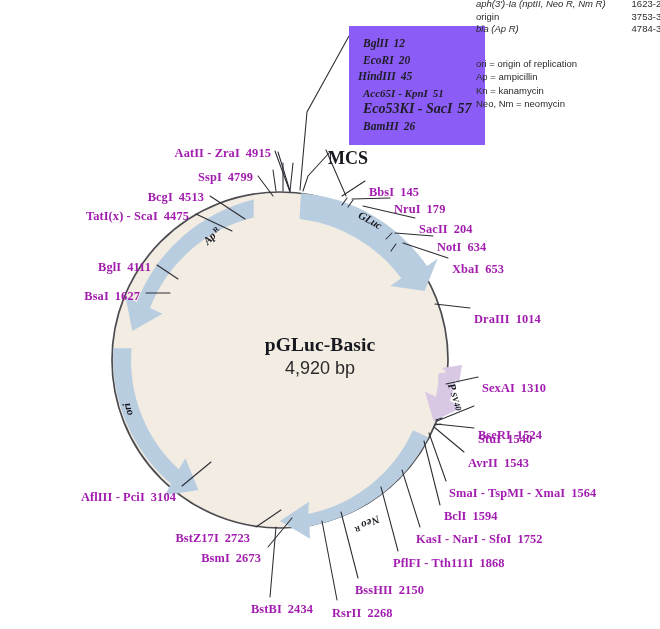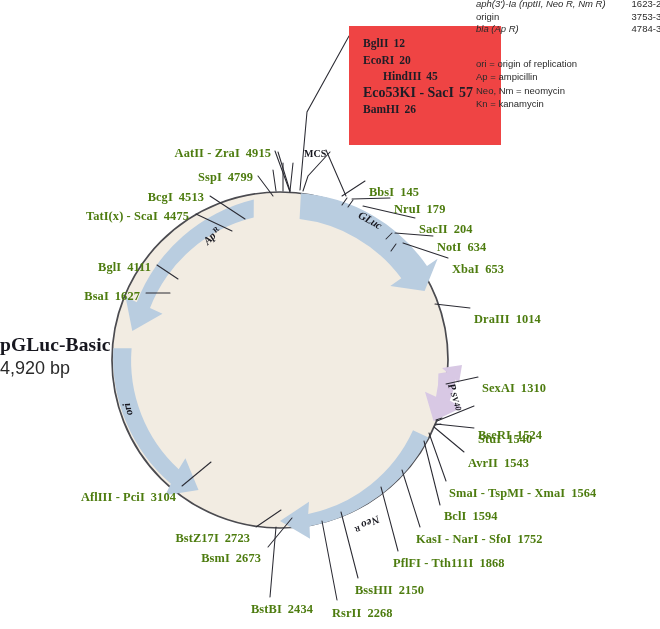--- a/index.html
+++ b/index.html
@@ -10,22 +10,23 @@
     position:relative;
     overflow:hidden;
   }
   #map-root{position:absolute;left:0;top:0;width:660px;height:629px;}
   svg#plasmid{position:absolute;left:0;top:0;width:660px;height:629px;}
 
   
   .mcs-box{
     position:absolute;
     left:349px;top:26px;
-    width:152px;height:119px;
-    background:#ef4444;
+    width:136px;height:119px;
+    background:#8b5cf6;
+    font-style:italic;
   }
   .mcs-row{
     font-family:"Liberation Serif", serif;
     font-weight:bold;
     font-size:11.5px;
     color:#1d1d26;
     line-height:16.6px;
     white-space:nowrap;
     padding-left:14px;
   }
@@ -46,41 +47,42 @@
   .legend-gene{font-style:italic;}
   .legend-defs{margin-top:21px;line-height:13.5px;}
   .legend-defs div{white-space:nowrap;}
 
   
   .enz{
     position:absolute;
     font-family:"Liberation Serif", serif;
     font-weight:bold;
     font-size:12.4px;
-    color:#4d7c0f;
+    color:#a21caf;
     white-space:nowrap;
     letter-spacing:.1px;
   }
   .enz .pos{font-weight:bold;margin-left:6px;}
   .enz.r{transform:translateX(-100%);}
 
   
   .mcs-word{
     position:absolute;
-    left:304px;top:148px;
-    font-family:"Liberation Serif", serif;
-    font-weight:bold;
-    font-size:10px;
+    left:328px;top:148px;
+    font-family:"Liberation Serif", serif;
+    font-weight:bold;
+    font-size:18px;
     color:#17171f;
   }
 
   
   .ptitle{
     position:absolute;
     left:0;top:334px;width:640px;
+    text-align:center;
     pointer-events:none;
   }
   .ptitle .name{
     display:block;
     font-family:"Liberation Serif", serif;
     font-weight:bold;
     font-size:19.5px;
     color:#17171f;
     letter-spacing:.1px;
   }
@@ -271,22 +273,25 @@
   </svg>
 
   <div class="mcs-box">
     <div style="height:9px"></div>
     <div class="mcs-row">
       <span>BglII</span><span class="num">12</span>
     </div>
     <div class="mcs-row">
       <span>EcoRI</span><span class="num">20</span>
     </div>
-    <div class="mcs-row" style="padding-left:34px">
+    <div class="mcs-row" style="padding-left:9px">
       <span>HindIII</span><span class="num">45</span>
+    </div>
+    <div class="mcs-row" style="font-size:11px">
+      <span>Acc65I - KpnI</span><span class="num">51</span>
     </div>
     <div class="mcs-row" style="font-size:14px">
       <span>Eco53KI - SacI</span><span class="num">57</span>
     </div>
     <div class="mcs-row">
       <span>BamHI</span><span class="num">26</span>
     </div>
   </div>
 
   <div class="mcs-word">MCS</div>
@@ -304,22 +309,22 @@
       </tr>
       <tr>
         <td class="legend-gene">bla (Ap R)</td>
         <td class="rng">4784-3924</td>
       </tr>
     </tbody>
       </table>
     <div class="legend-defs">
       <div>ori = origin of replication</div>
       <div>Ap = ampicillin</div>
+      <div>Kn = kanamycin</div>
       <div>Neo, Nm = neomycin</div>
-      <div>Kn = kanamycin</div>
     </div>
   </div>
 
   <div class="ptitle">
     <span class="name">pGLuc-Basic</span>
     <span class="bp">4,920 bp</span>
   </div>
 
   <div id="site-labels">
       <div class="enz r" style="left: 271px; top: 146px;"><span>AatII - ZraI</span><span class="pos">4915</span></div>

